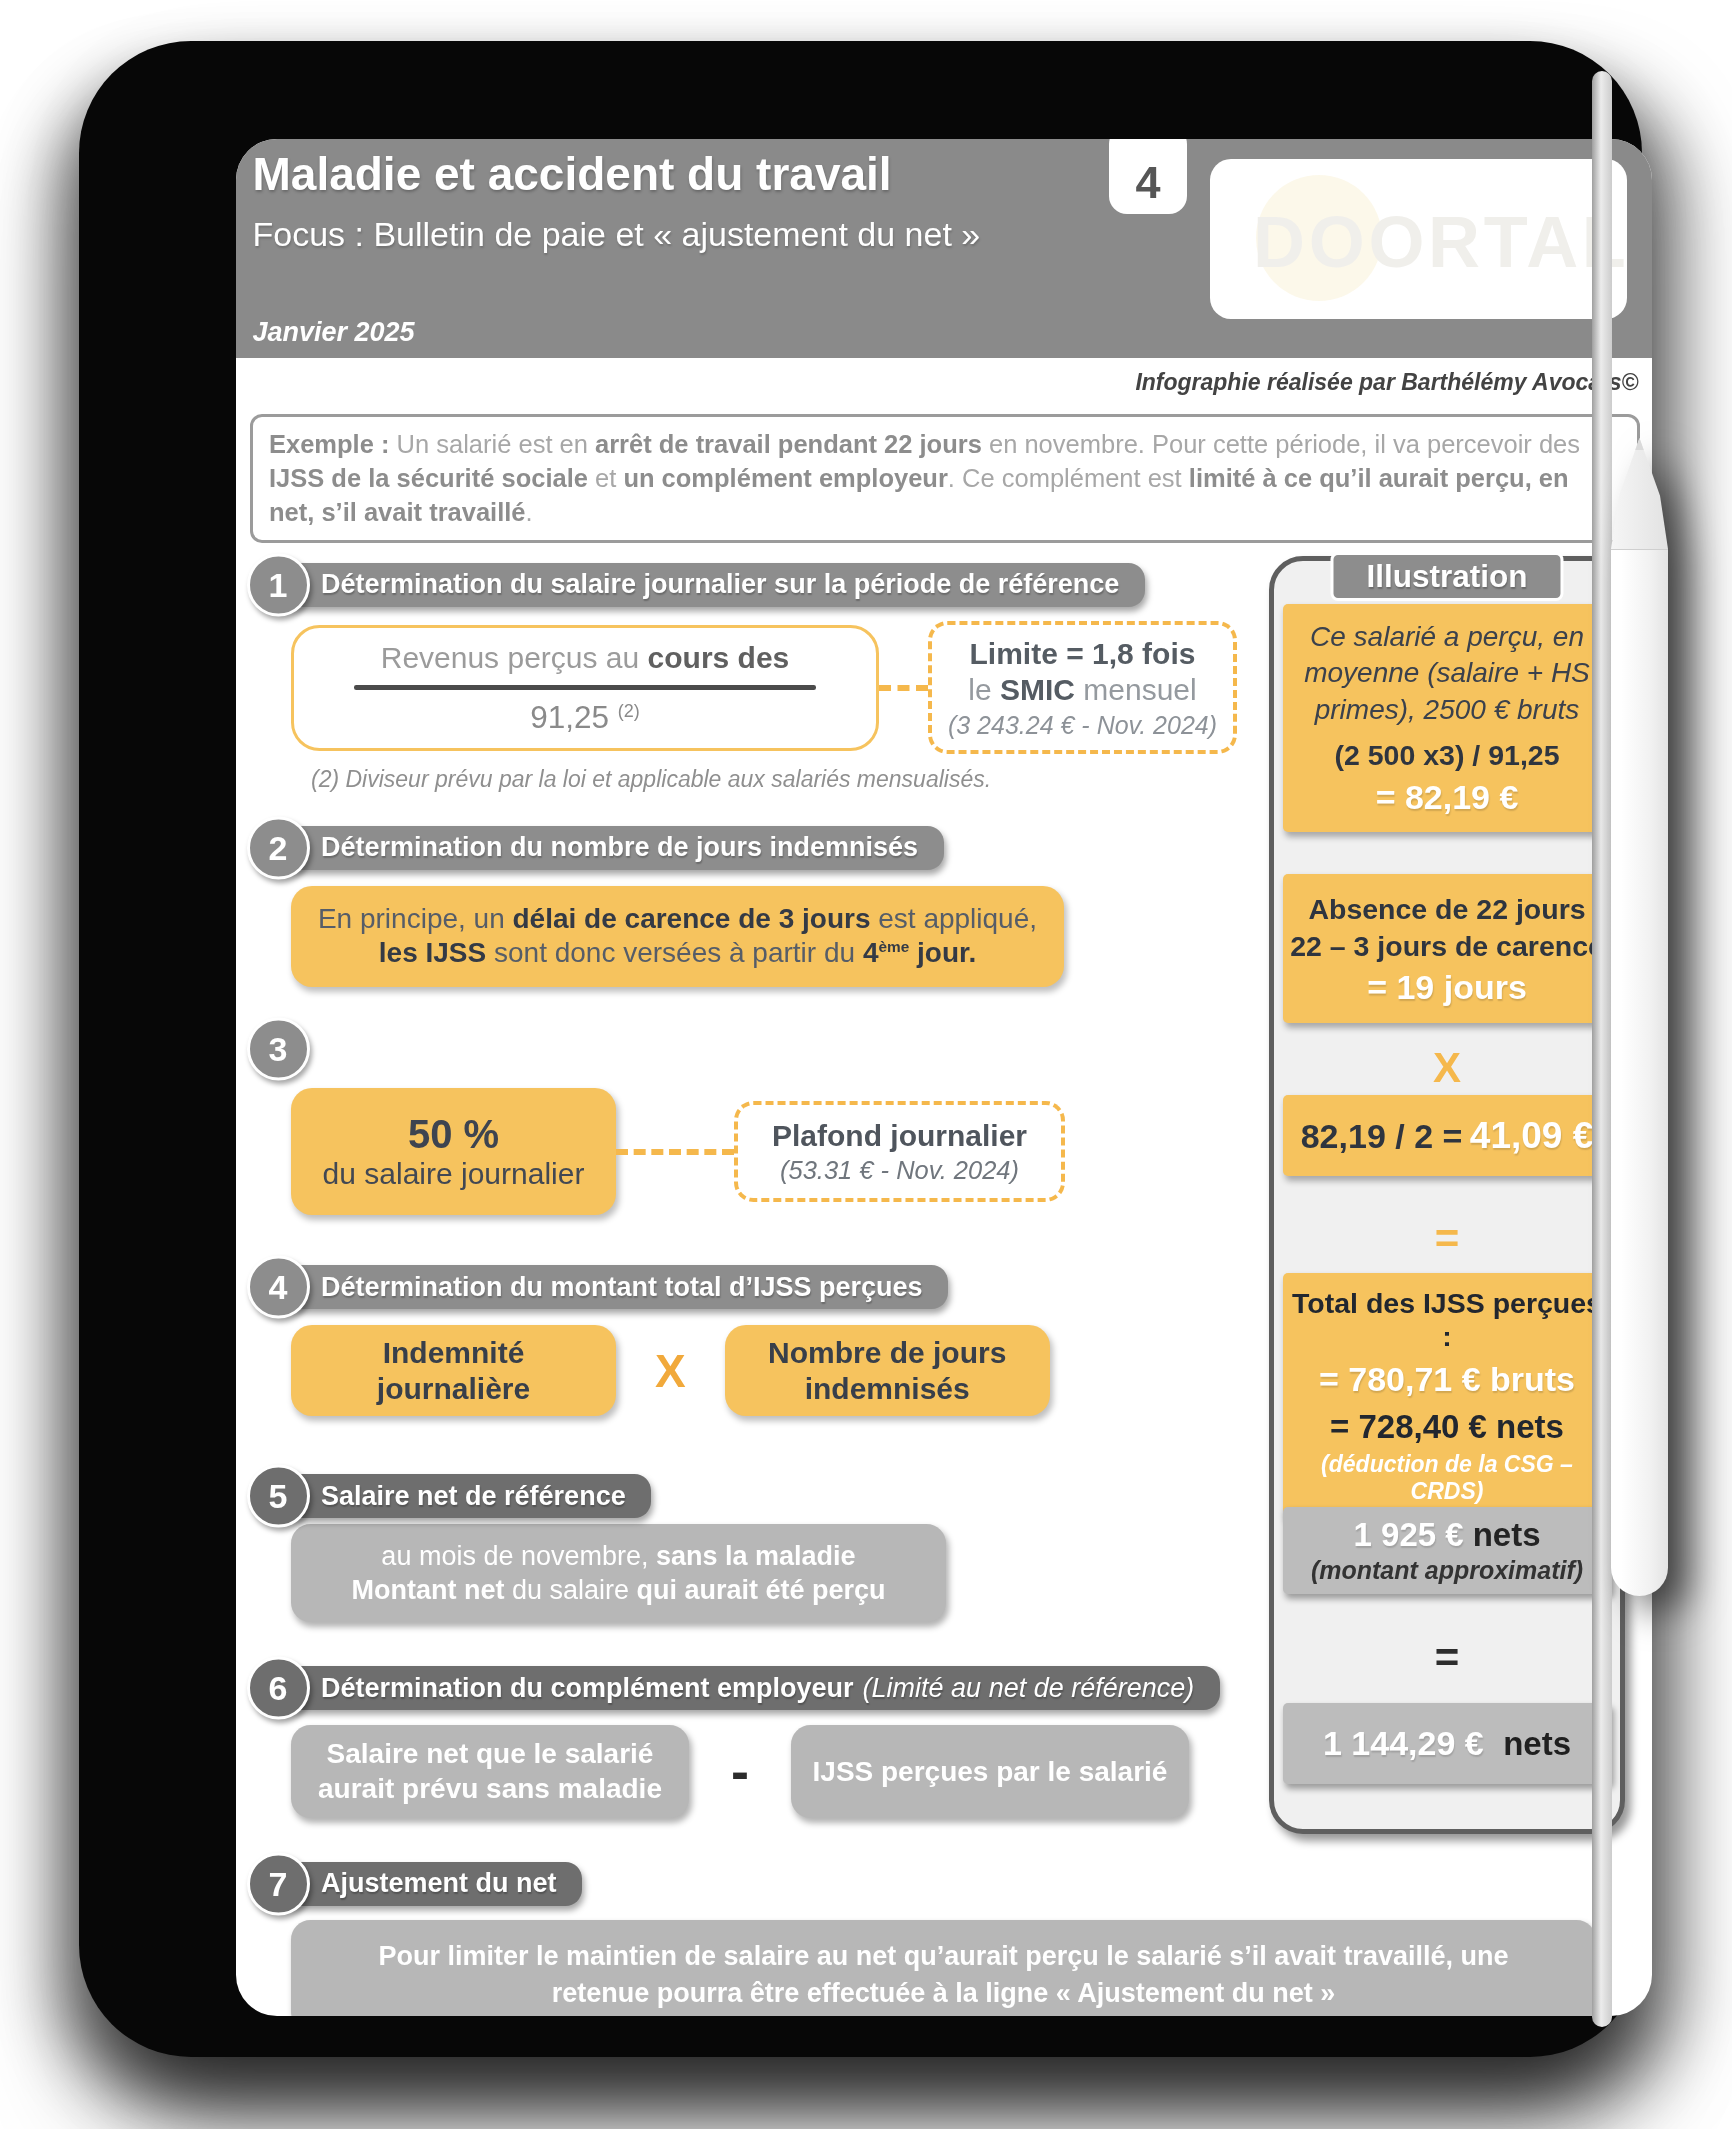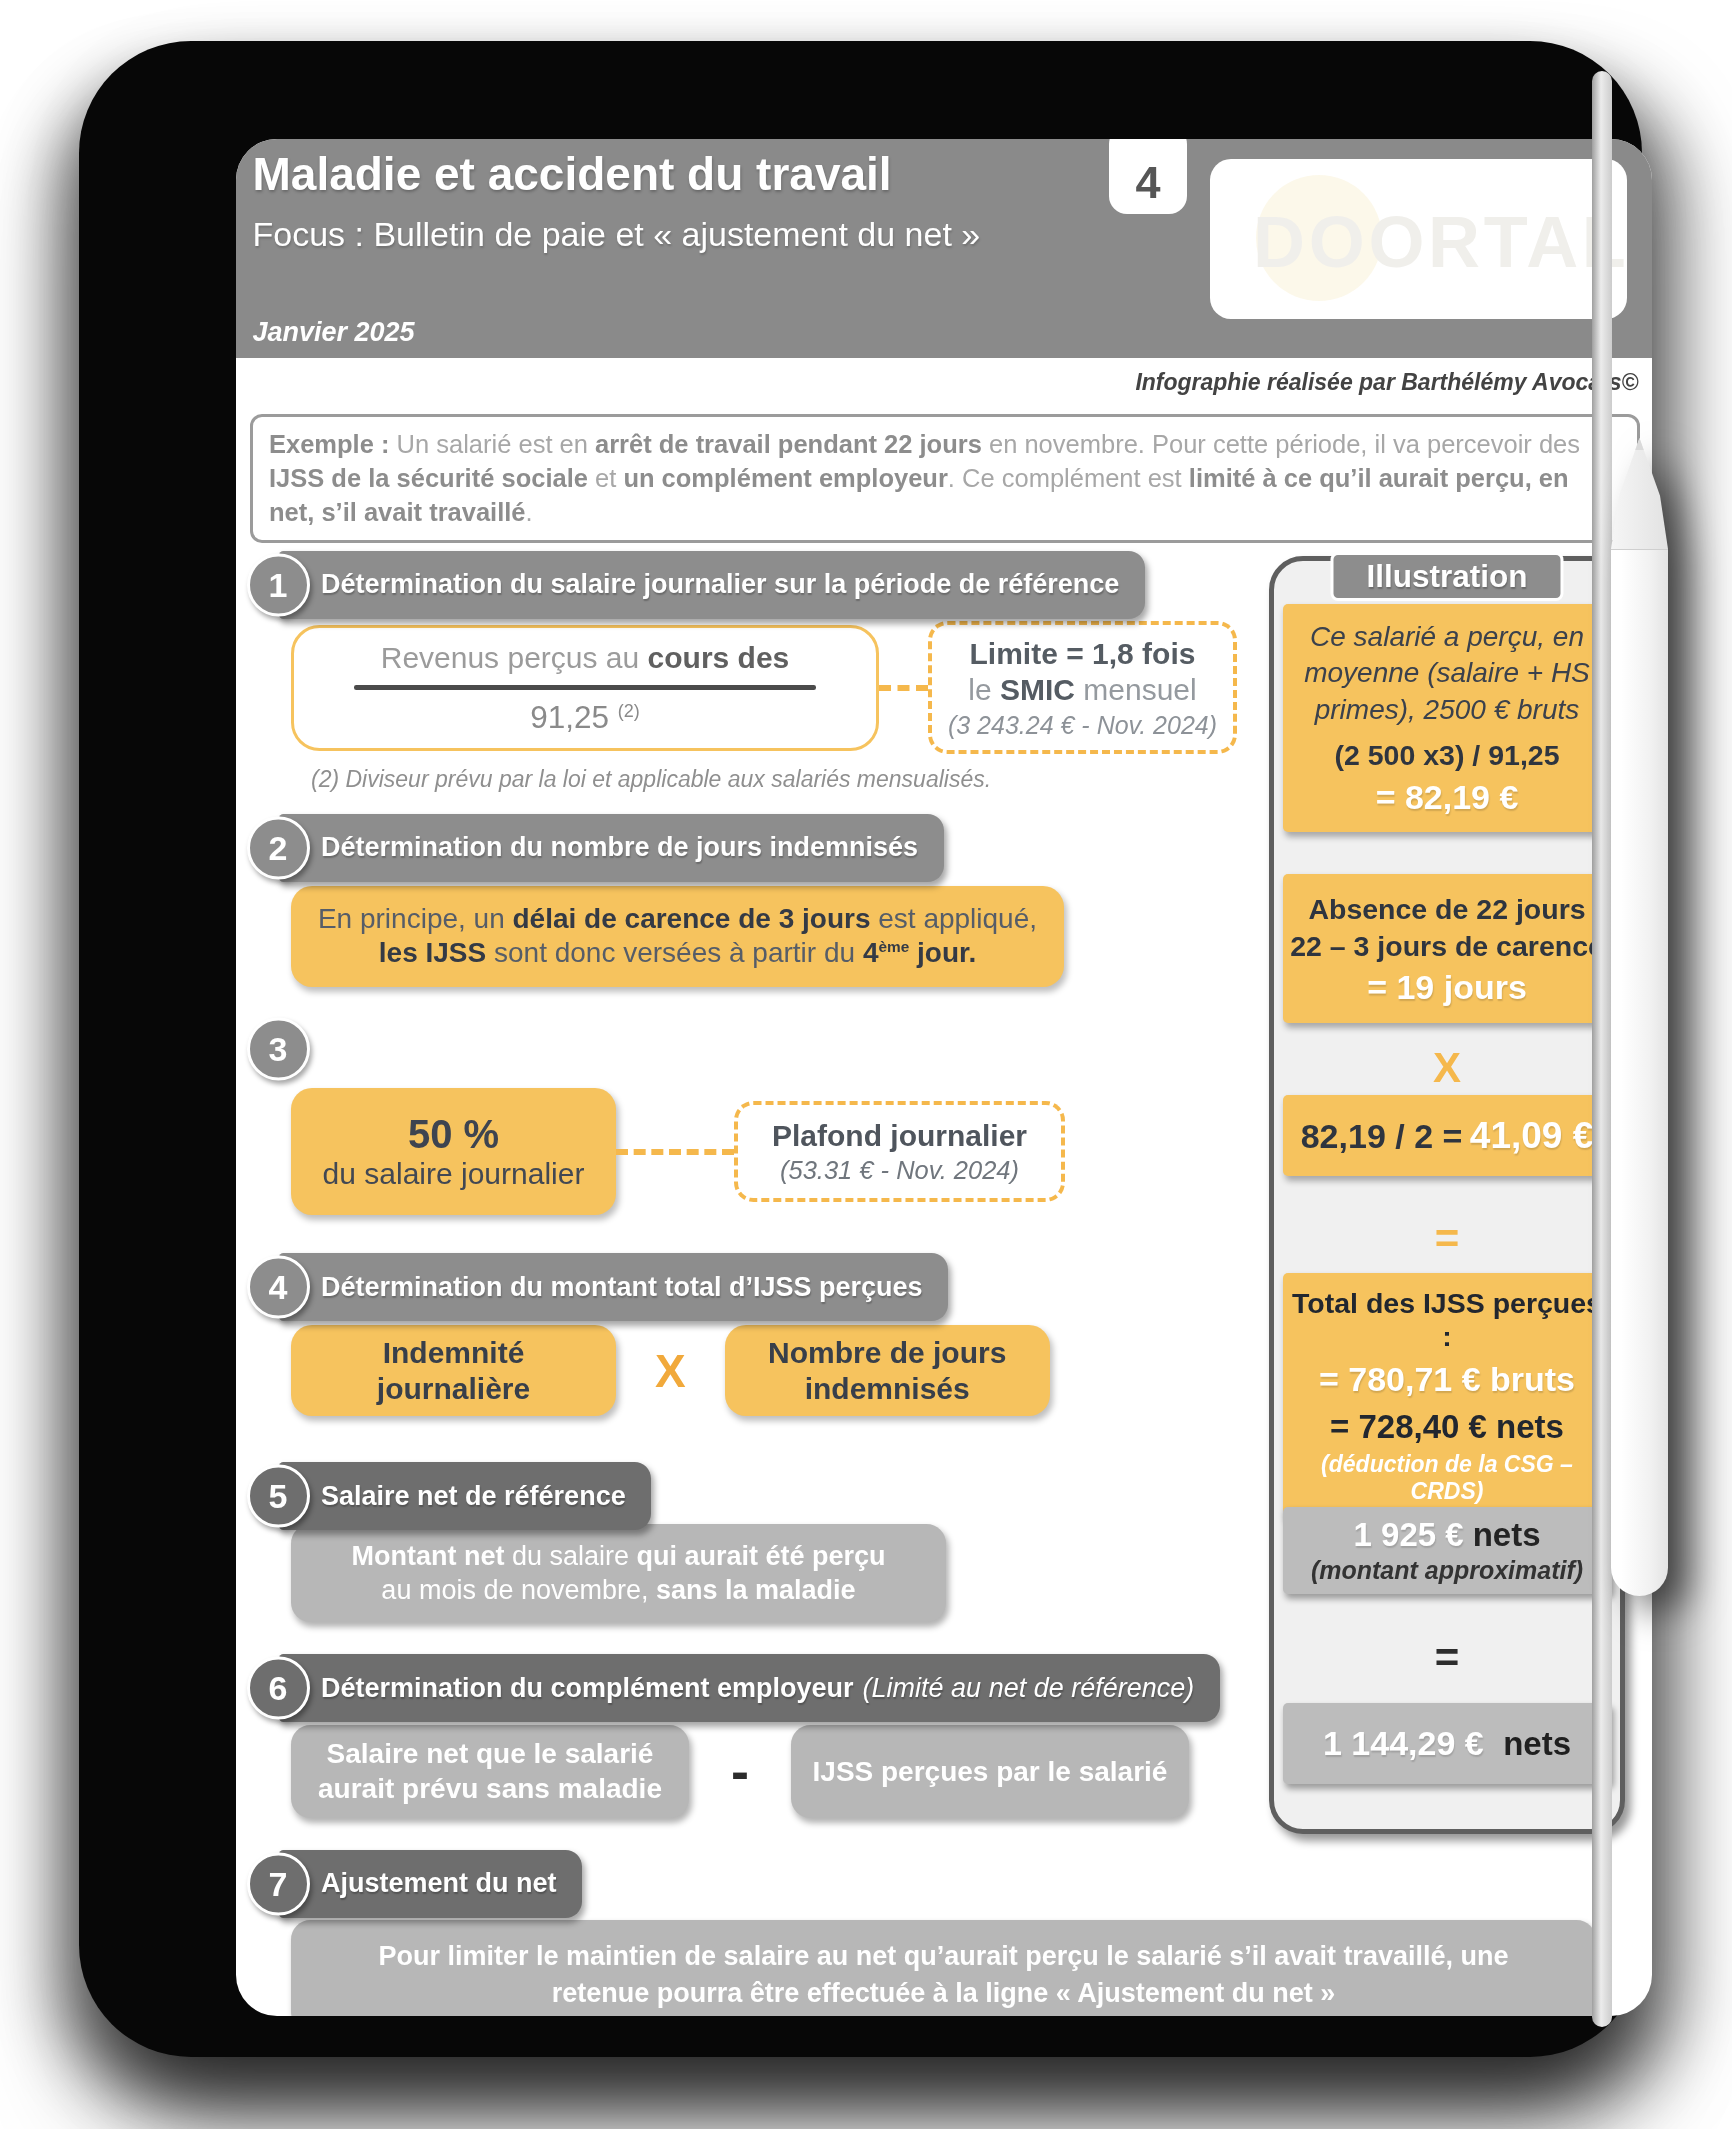--- a/index.html
+++ b/index.html
@@ -37,21 +37,21 @@
   .example{margin:18px 12px 0 13.5px;border:3px solid #9b9b9b;border-radius:12px;padding:10.5px 16.5px;
     font-size:25.5px;line-height:1.34;color:#a7a7a7;}
   .example .b{font-weight:bold;color:#8d8d8d;}
 
   
   .leftcol{position:relative;margin-left:9px;width:1012px;}
   .sec-header{position:relative;height:52px;display:flex;align-items:center;}
   .numcircle{position:absolute;left:1.5px;top:50%;transform:translateY(-50%);width:57px;height:57px;border-radius:50%;
     background:#8d8d8d;border:3.7px solid #fff;box-shadow:2.2px 3.7px 5.2px rgba(0,0,0,.35);color:#fff;font-size:34px;font-weight:bold;
     display:flex;align-items:center;justify-content:center;z-index:2;}
-  .pillbar{margin-left:34px;height:68px;display:flex;align-items:center;background:#8d8d8d;color:#fff;font-weight:bold;font-size:27px;
+  .pillbar{margin-left:34px;height:44px;display:flex;align-items:center;background:#8d8d8d;color:#fff;font-weight:bold;font-size:27px;
     padding:0 25.5px 0 42px;border-radius:4.5px 16.5px 16.5px 4.5px;box-shadow:2.2px 4.5px 6px rgba(0,0,0,.35);text-shadow:0.7px 1.5px 1.5px rgba(0,0,0,.25);white-space:nowrap;}
   .dark .numcircle,.dark .pillbar{background:#6e6e6e;}
   .pill-note{font-style:italic;font-weight:normal;margin-left:9px;}
 
   .obox{background:#f6c35e;border-radius:21px;box-shadow:2.2px 4.5px 6.7px rgba(0,0,0,.25);color:#424853;text-align:center;box-sizing:border-box;}
   .gbox{background:#b7b7b7;border-radius:19.5px;box-shadow:2.2px 4.5px 6.7px rgba(0,0,0,.3);color:#fff;text-align:center;box-sizing:border-box;}
   .dashbox{border:4.5px dashed #f5b84c;border-radius:19.5px;background:#fff;text-align:center;box-sizing:border-box;}
   .dashline{height:0;border-top:6px dashed #f5b84c;align-self:center;}
 
   
@@ -230,22 +230,22 @@
             <div>Nombre de jours</div>
             <div>indemnisés</div>
           </div>
         </div>
 
         <div class="sec-header s5h dark">
           <div class="numcircle">5</div>
           <div class="pillbar">Salaire net de référence</div>
         </div>
         <div class="gbox box5">
+          <div><span>au mois de novembre, </span><span class="b">sans la maladie</span></div>
           <div><span class="b">Montant net</span><span> du salaire </span><span class="b">qui aurait été perçu</span></div>
-          <div><span>au mois de novembre, </span><span class="b">sans la maladie</span></div>
         </div>
 
         <div class="sec-header s6h dark">
           <div class="numcircle">6</div>
           <div class="pillbar">
               <span>Détermination du complément employeur</span>
               <span class="pill-note">(Limité au net de référence)</span>
             </div>
         </div>
         <div class="row6">

